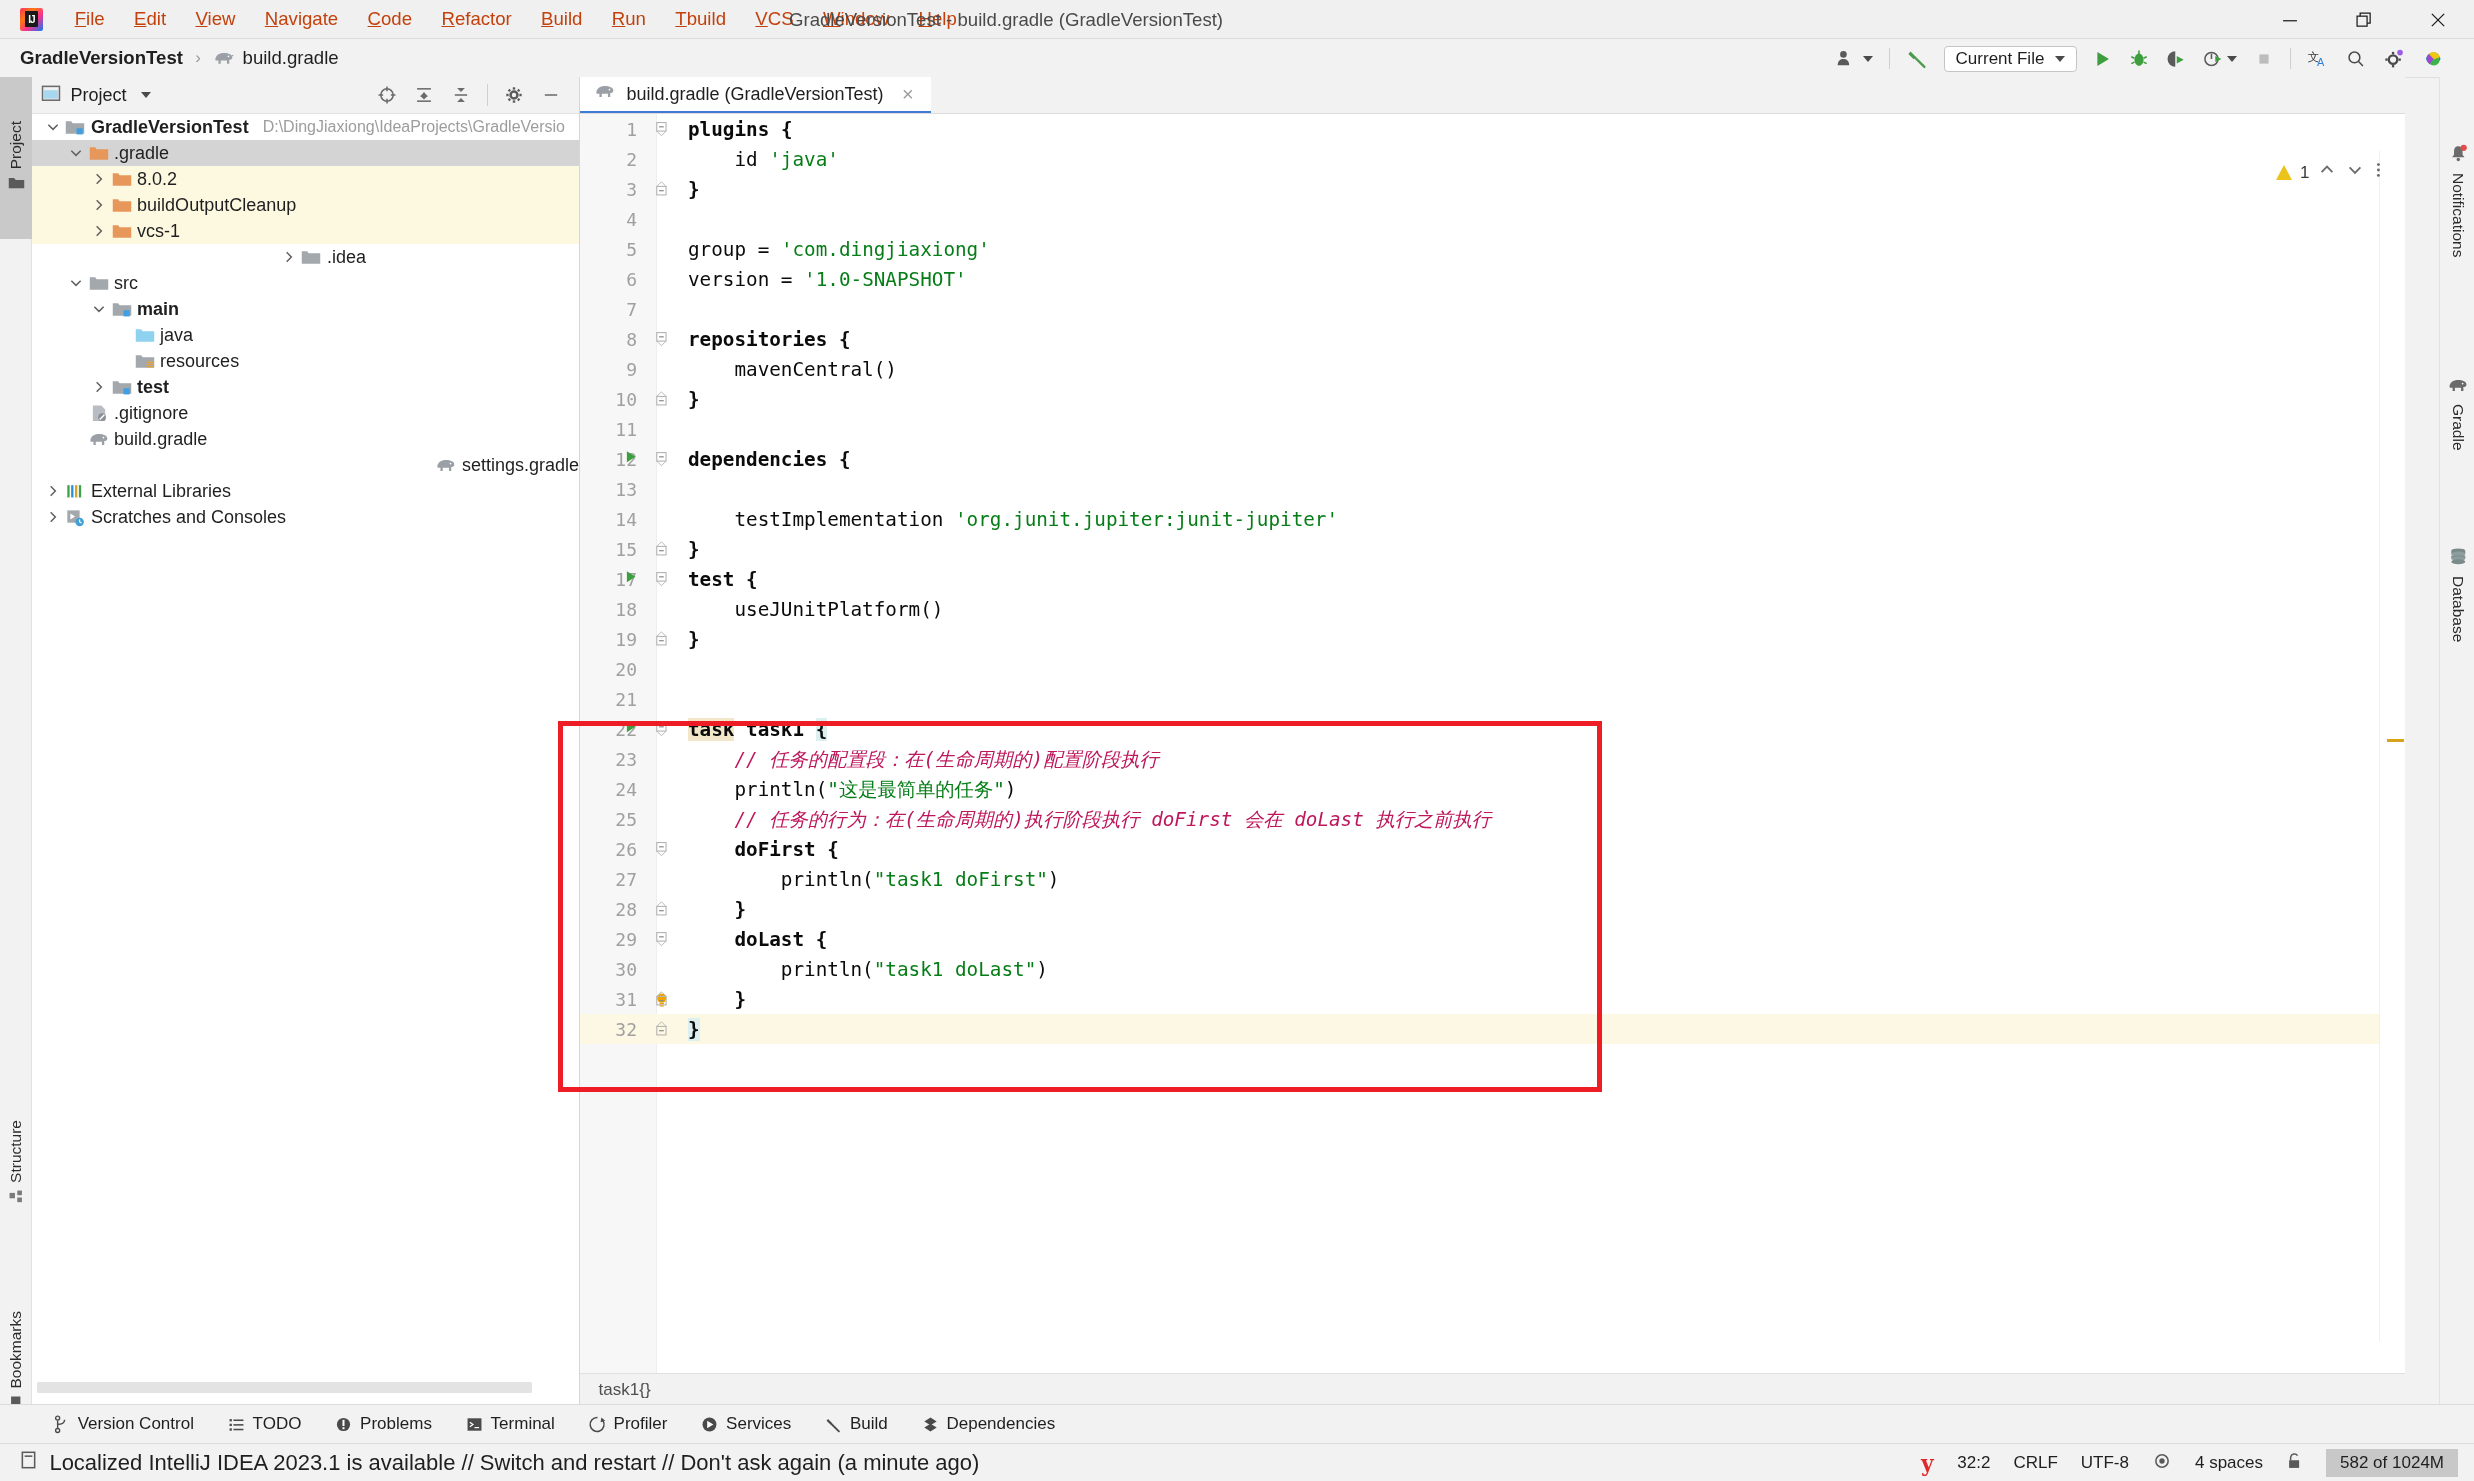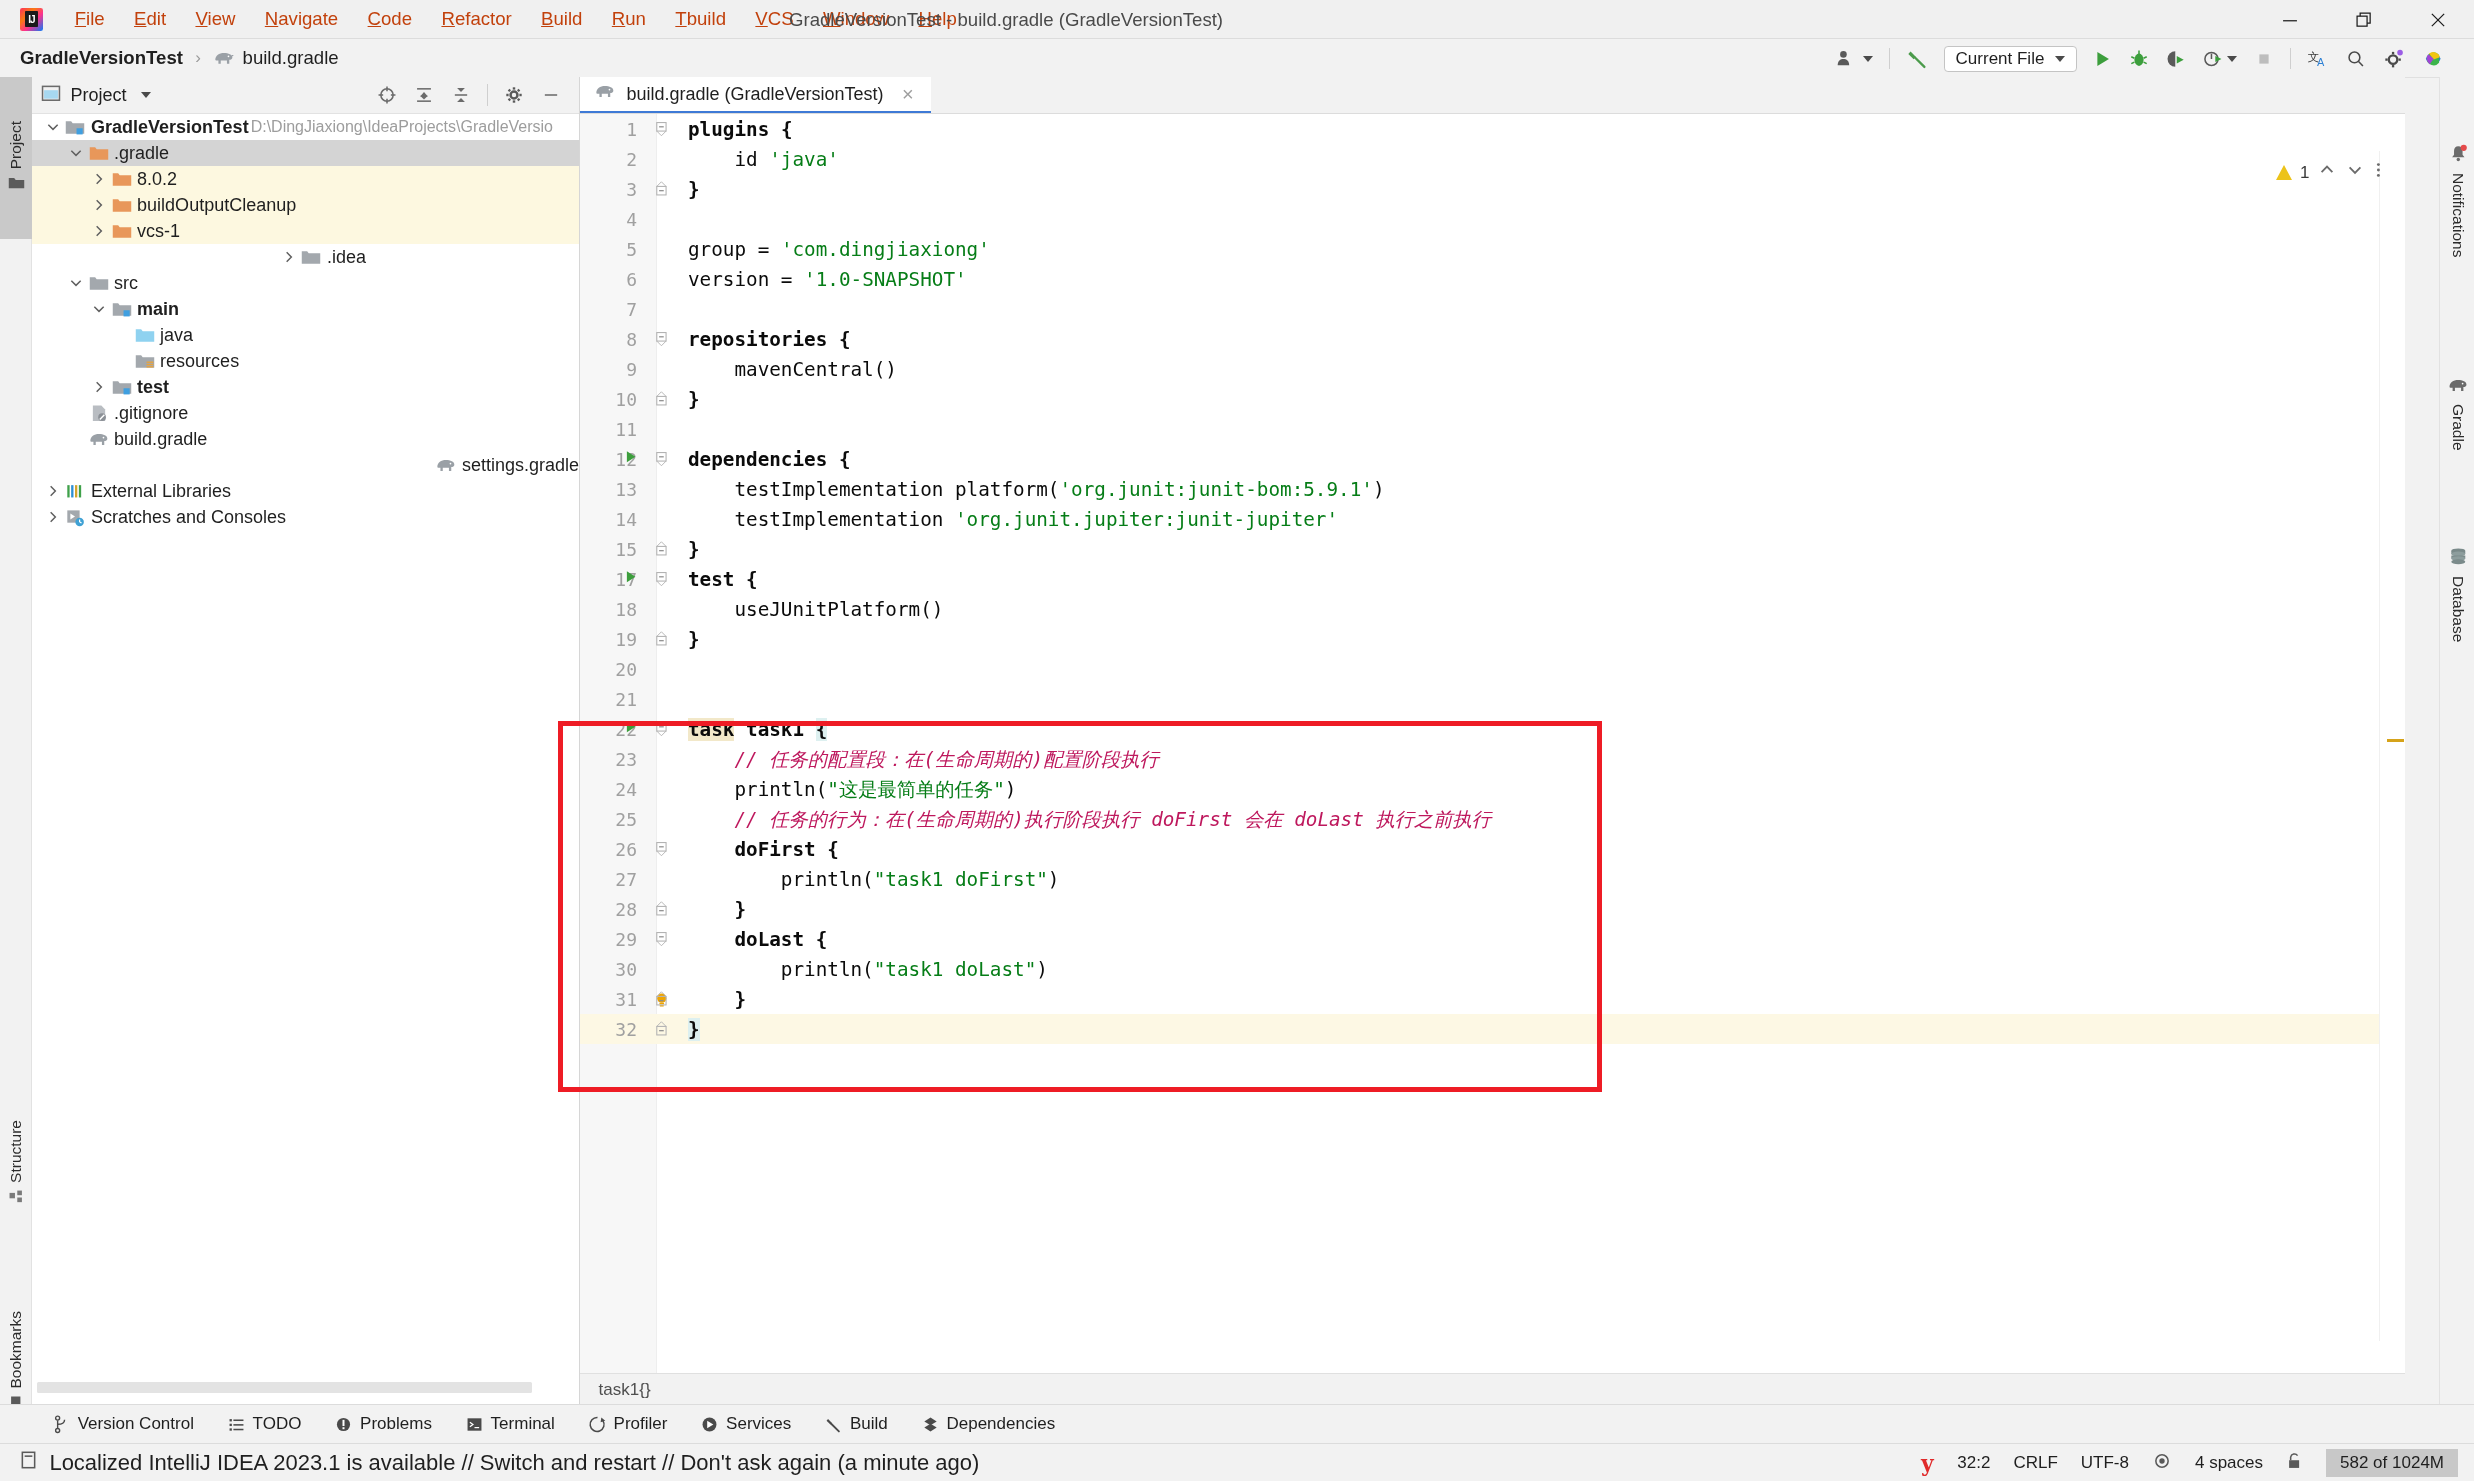--- a/index.html
+++ b/index.html
@@ -107,21 +107,21 @@
 
   .tree { position: absolute; top: 37px; left: 0; right: 0; font-size: 18px; color: #1f1f1f; }
   .trow {
     display: flex; align-items: center; height: 26px; padding-left: 6.2px; white-space: nowrap;
   }
   .trow.sel { background: #d4d4d4; }
   .trow.hl { background: #fdf8e0; }
   .arrow { width: 20px; display: flex; align-items: center; justify-content: center; color: #5f5f5f; font-size: 14px; }
   .ico { width: 25px; display: flex; align-items: center; justify-content: center; margin-right: 3.1px; }
   .tlabel.bold { font-weight: bold; }
-  .tpath { color: #9d9d9d; margin-left: 2px; font-size: 16px; overflow: hidden; }
+  .tpath { color: #9d9d9d; margin-left: 14px; font-size: 16px; overflow: hidden; }
 
   .pp-hscroll {
     position: absolute; bottom: 10.8px; left: 4.6px; width: 495px; height: 10.8px;
     background: #e3e3e3; border-radius: 1.5px;
   }
 
   
   .editor-area {
     position: absolute; left: 580px; top: 77px; right: 70px; bottom: 77px;
     background: #ffffff;
@@ -756,21 +756,20 @@
             <svg width="12.4" height="15.5" viewBox="0 0 16 20">
               <rect x="1" y="2" width="12" height="11" fill="none" stroke="#b3b3b3" stroke-width="1.4"></rect>
               <line x1="4" y1="7.5" x2="10" y2="7.5" stroke="#8d8d8d" stroke-width="1.6"></line>
               <polyline points="1,13 7,19 13,13" fill="none" stroke="#b3b3b3" stroke-width="1.2"></polyline>
             </svg>
           </span>
           <span class="ctext"><span class="kw">dependencies </span><span class="kw">{</span></span>
         </div>
         <div class="cline">
           <span class="lno">13</span>
-          <span class="ctext"><span>    testImplementation platform(</span><span class="str">'org.junit:junit-bom:5.9.1'</span><span>)</span></span>
         </div>
         <div class="cline">
           <span class="lno">14</span>
           <span class="ctext"><span>    testImplementation </span><span class="str">'org.junit.jupiter:junit-jupiter'</span></span>
         </div>
         <div class="cline">
           <span class="lno">15</span>
           <span class="fold">
             <svg width="12.4" height="15.5" viewBox="0 0 16 20">
               <polyline points="1,7 7,1 13,7" fill="none" stroke="#b3b3b3" stroke-width="1.2"></polyline>

